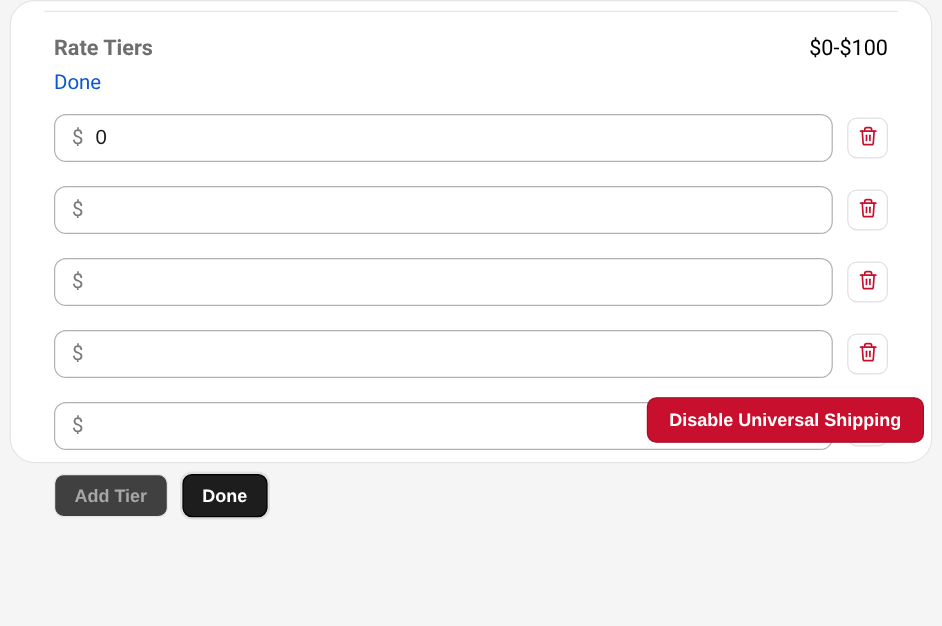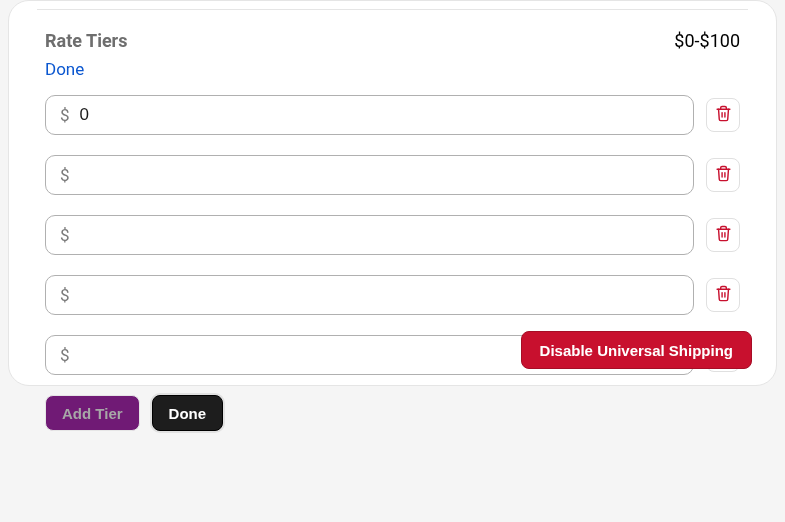--- a/index.html
+++ b/index.html
@@ -107,34 +107,34 @@
     .btn {
       height: 36px;
       border-radius: 8px;
       font-size: 15px;
       font-weight: 700;
       padding: 0 16px;
       cursor: pointer;
       border: 1px solid transparent;
     }
     .btn-add {
-      background: #701a75;
+      background: #404040;
       color: #a7a7a7;
       border: 1px solid #e6e6e6;
     }
     .btn-save {
       background: #1d1d1d;
       color: #fff;
       border: 1px solid #000;
       box-shadow: 0 0 0 2px rgba(0,0,0,0.08);
     }
     .footer {
       position: absolute;
       bottom: 16px;
-      right: 24px;
+      right: 6px;
     }
     .btn-danger {
       background: #c8102e;
       color: #fff;
       border: 1px solid #a60d26;
       height: 38px;
       border-radius: 8px;
       font-size: 15px;
       font-weight: 700;
       padding: 0 18px;

